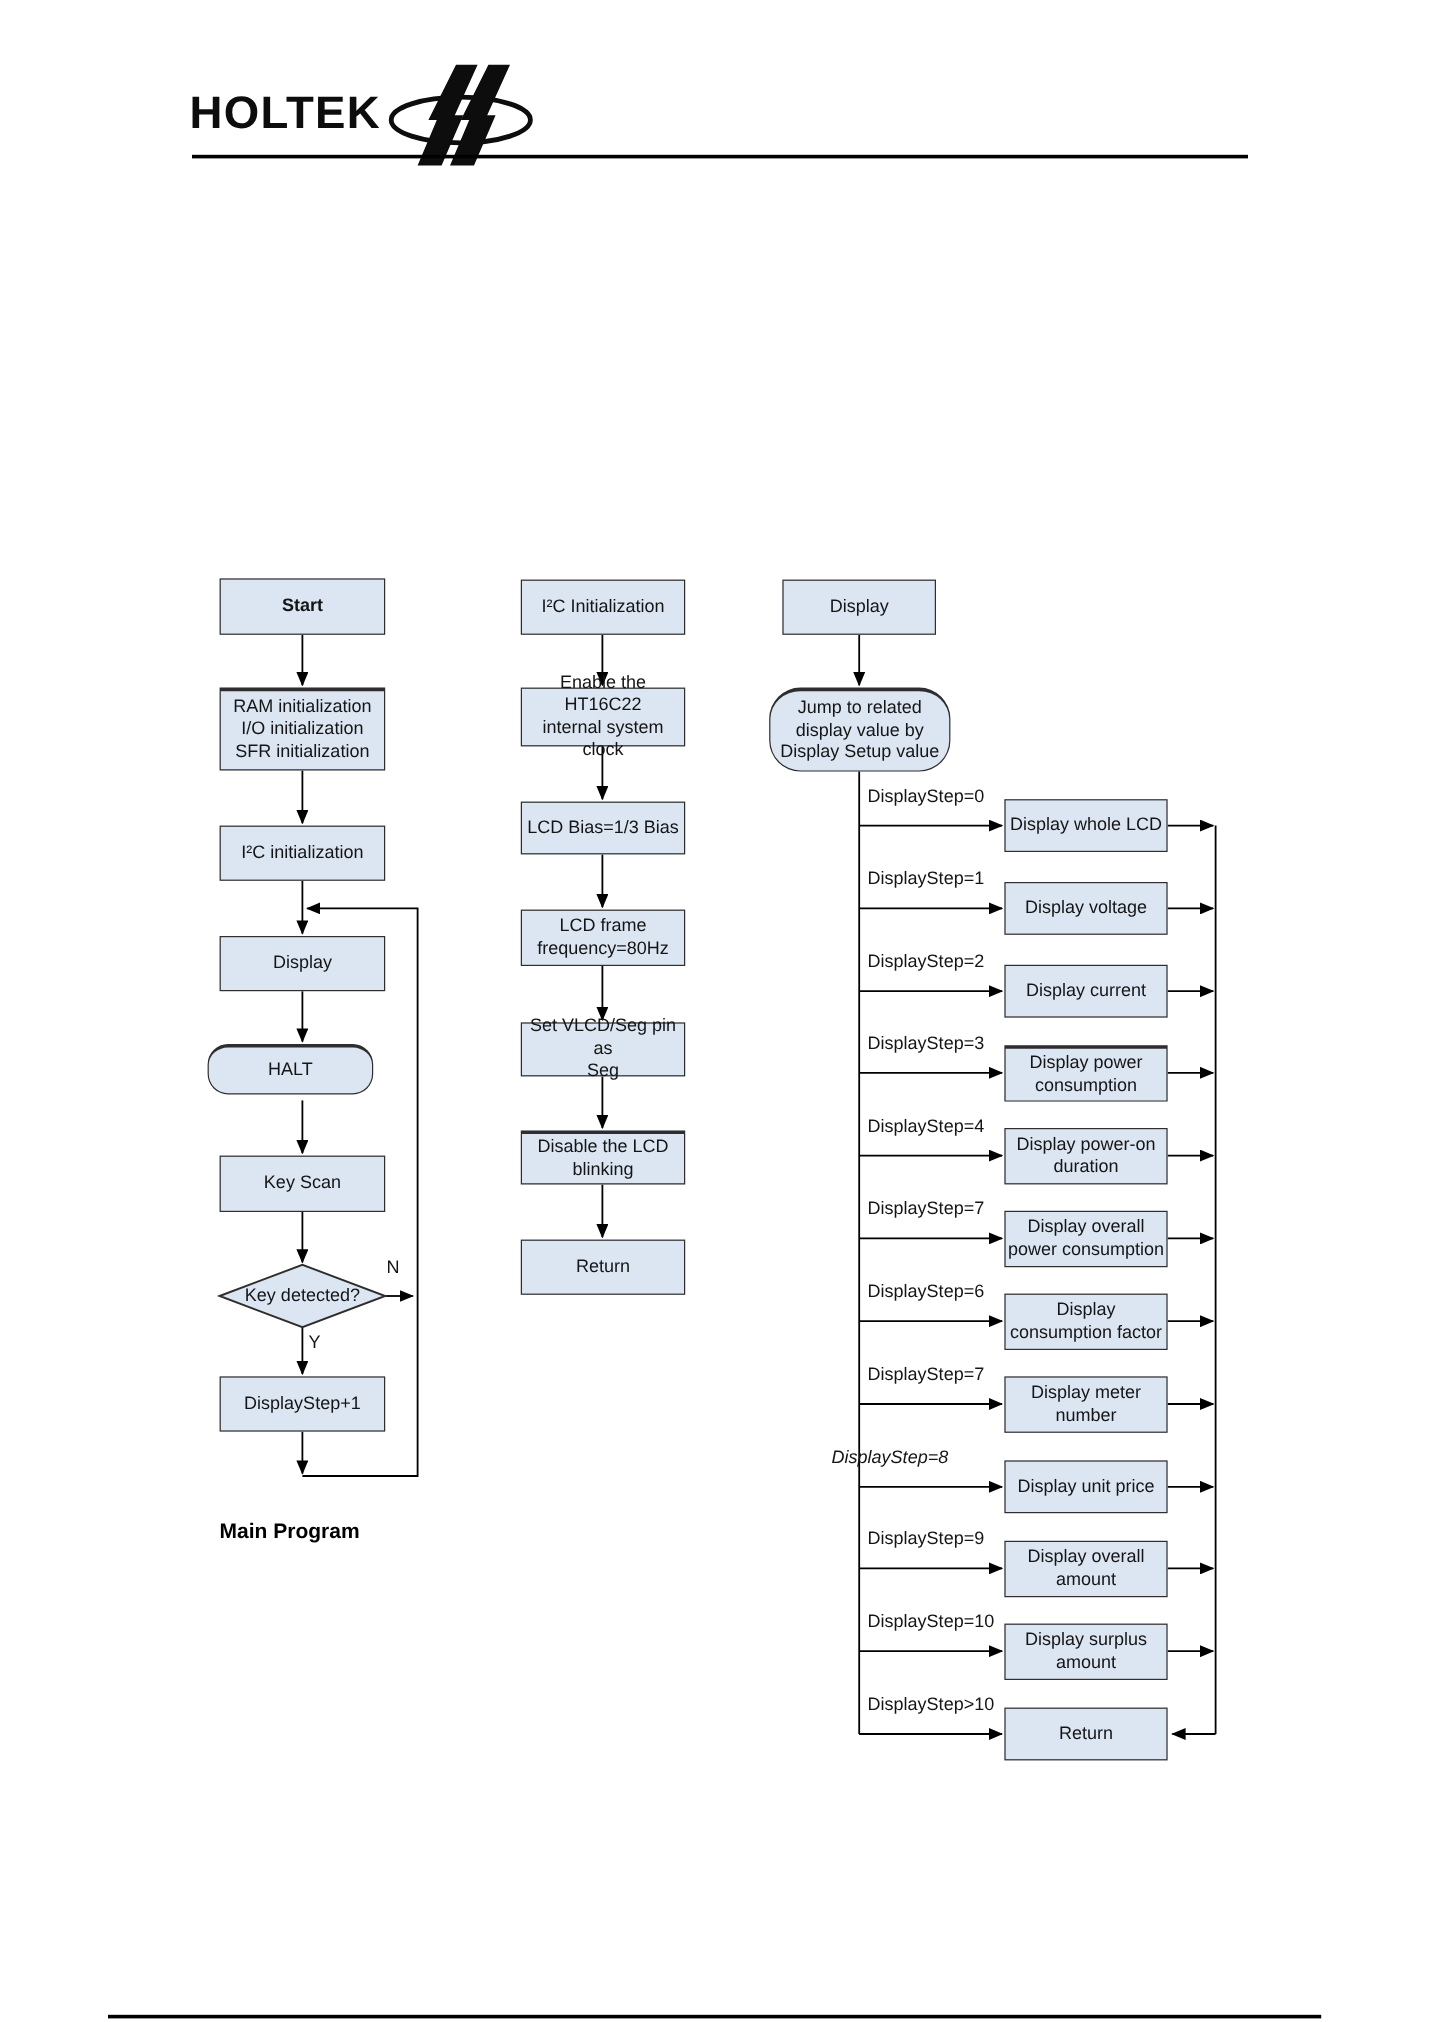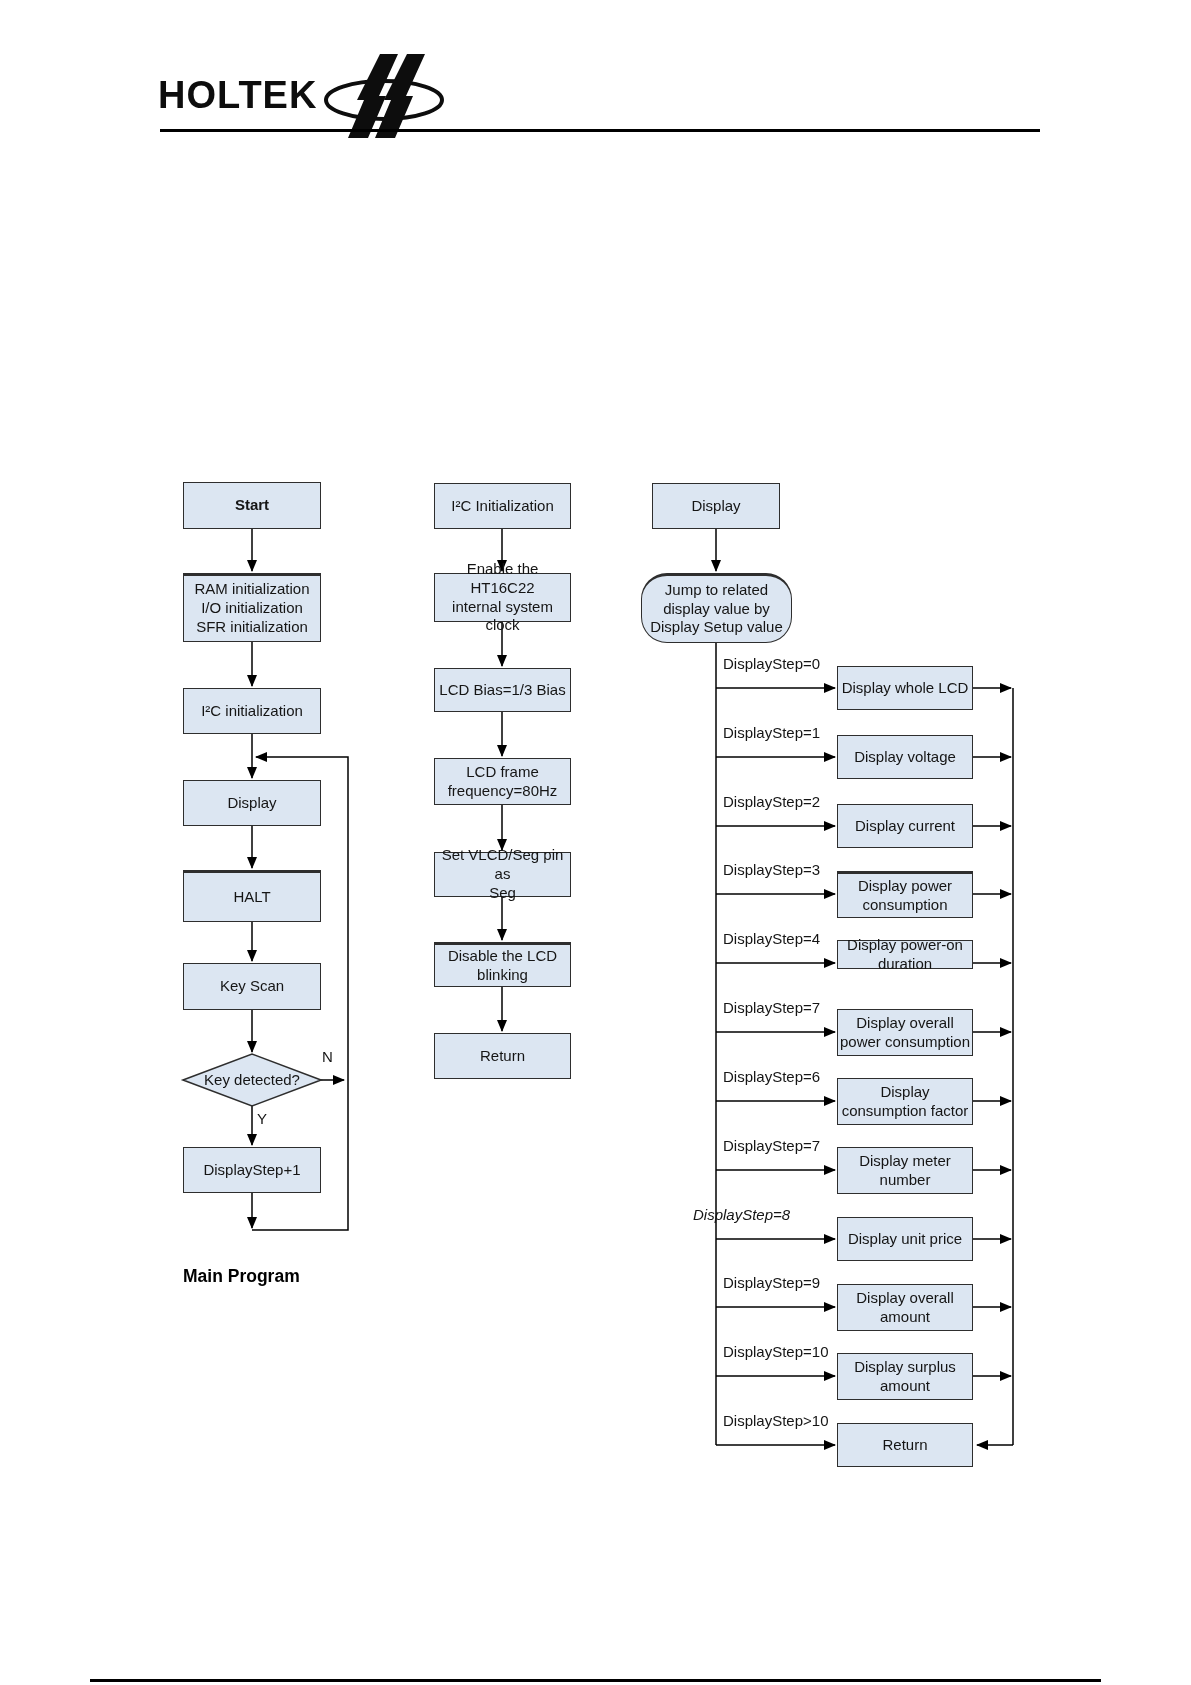--- a/index.html
+++ b/index.html
@@ -90,21 +90,21 @@
   <line class="cn" x1="1013" y1="1445" x2="977" y2="1445" marker-end="url(#ah)"></line>
 </svg>
 
 <div>
   <div class="node" style="left:183px;top:482px;width:138px;height:47px;font-weight:bold;">Start</div>
   <div class="node tt" style="left:183px;top:573px;width:138px;height:69px;">RAM initialization
 I/O initialization
 SFR initialization</div>
   <div class="node" style="left:183px;top:688px;width:138px;height:46px;">I²C initialization</div>
   <div class="node" style="left:183px;top:780px;width:138px;height:46px;">Display</div>
-  <div class="node tt" style="left:183px;top:870px;width:138px;height:52px;">HALT</div>
+  <div class="node tt" style="left:173px;top:870px;width:138px;height:42px;border-radius:17px;">HALT</div>
   <div class="node" style="left:183px;top:963px;width:138px;height:47px;">Key Scan</div>
   <div class="lbl" style="left:183px;top:1071px;width:138px;text-align:center;">Key detected?</div>
   <div class="lbl" style="left:322px;top:1048px;">N</div>
   <div class="lbl" style="left:257px;top:1110px;">Y</div>
   <div class="node" style="left:183px;top:1147px;width:138px;height:46px;">DisplayStep+1</div>
   <div class="caption" style="left:183px;top:1266px;">Main Program</div>
 </div>
 
 <div>
   <div class="node" style="left:434px;top:483px;width:137px;height:46px;">I²C Initialization</div>
@@ -133,21 +133,21 @@
   <div class="node" style="left:837px;top:735px;width:136px;height:44px;">Display voltage</div>
 
   <div class="lbl" style="left:723px;top:793px;">DisplayStep=2</div>
   <div class="node" style="left:837px;top:804px;width:136px;height:44px;">Display current</div>
 
   <div class="lbl" style="left:723px;top:861px;">DisplayStep=3</div>
   <div class="node tt" style="left:837px;top:871px;width:136px;height:47px;">Display power
 consumption</div>
 
   <div class="lbl" style="left:723px;top:930px;">DisplayStep=4</div>
-  <div class="node" style="left:837px;top:940px;width:136px;height:29px;">Display power-on
+  <div class="node" style="left:837px;top:940px;width:136px;height:47px;">Display power-on
 duration</div>
 
   <div class="lbl" style="left:723px;top:999px;">DisplayStep=7</div>
   <div class="node" style="left:837px;top:1009px;width:136px;height:47px;">Display overall
 power consumption</div>
 
   <div class="lbl" style="left:723px;top:1068px;">DisplayStep=6</div>
   <div class="node" style="left:837px;top:1078px;width:136px;height:47px;">Display
 consumption factor</div>
 

